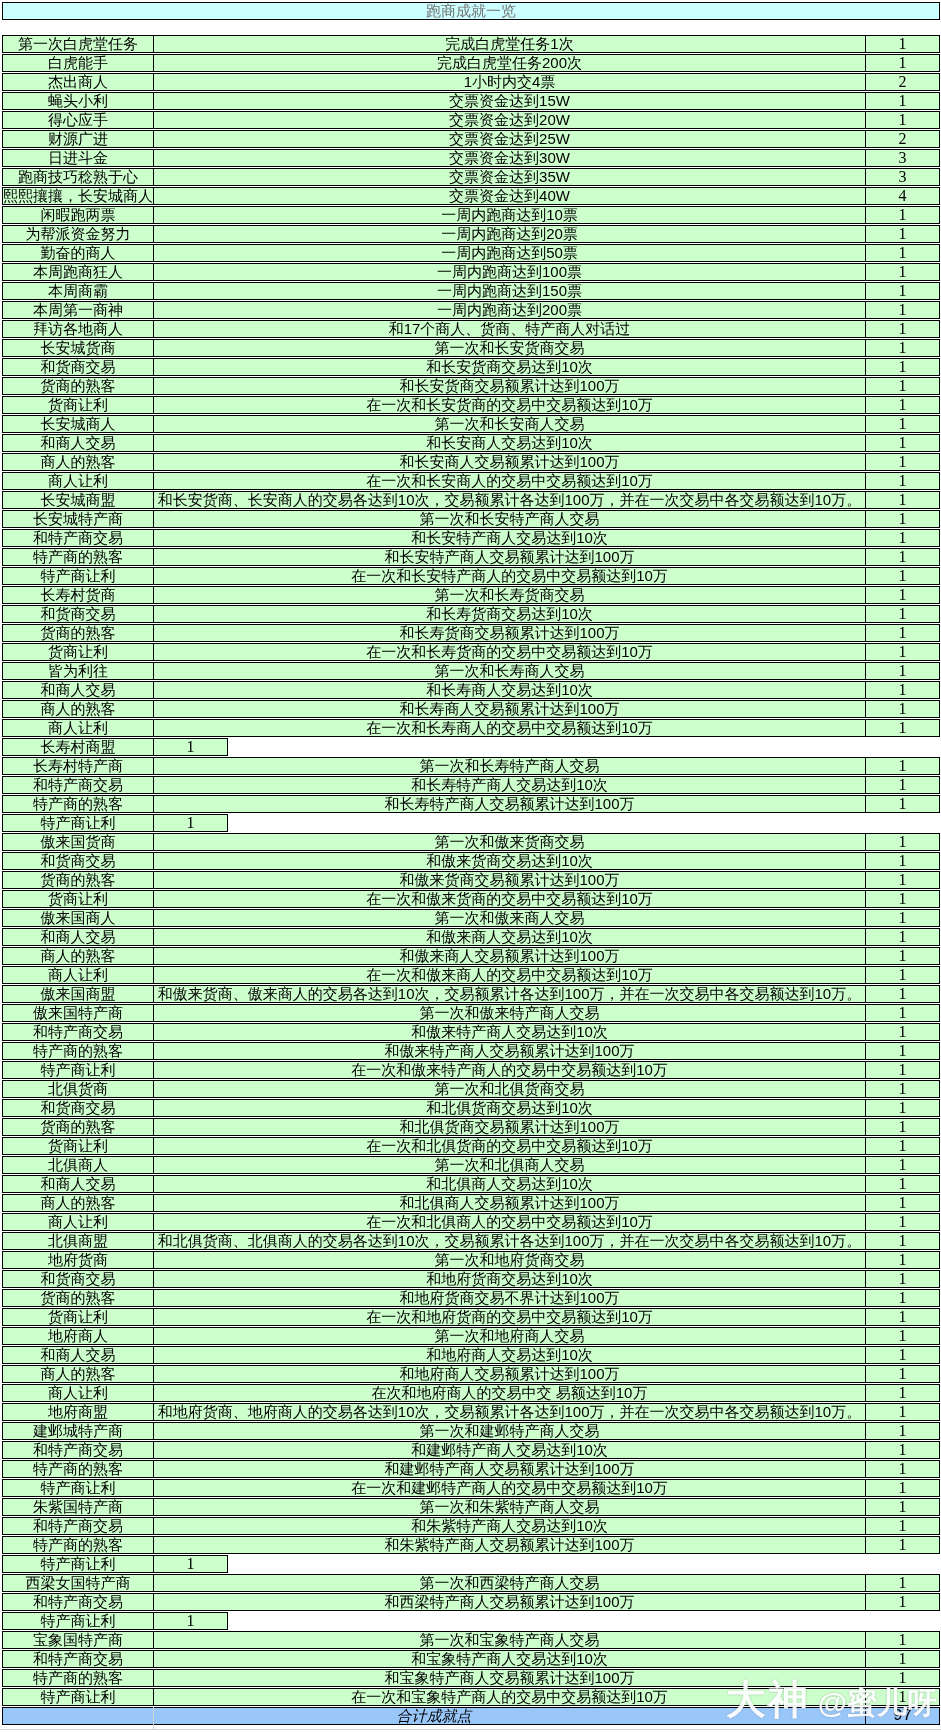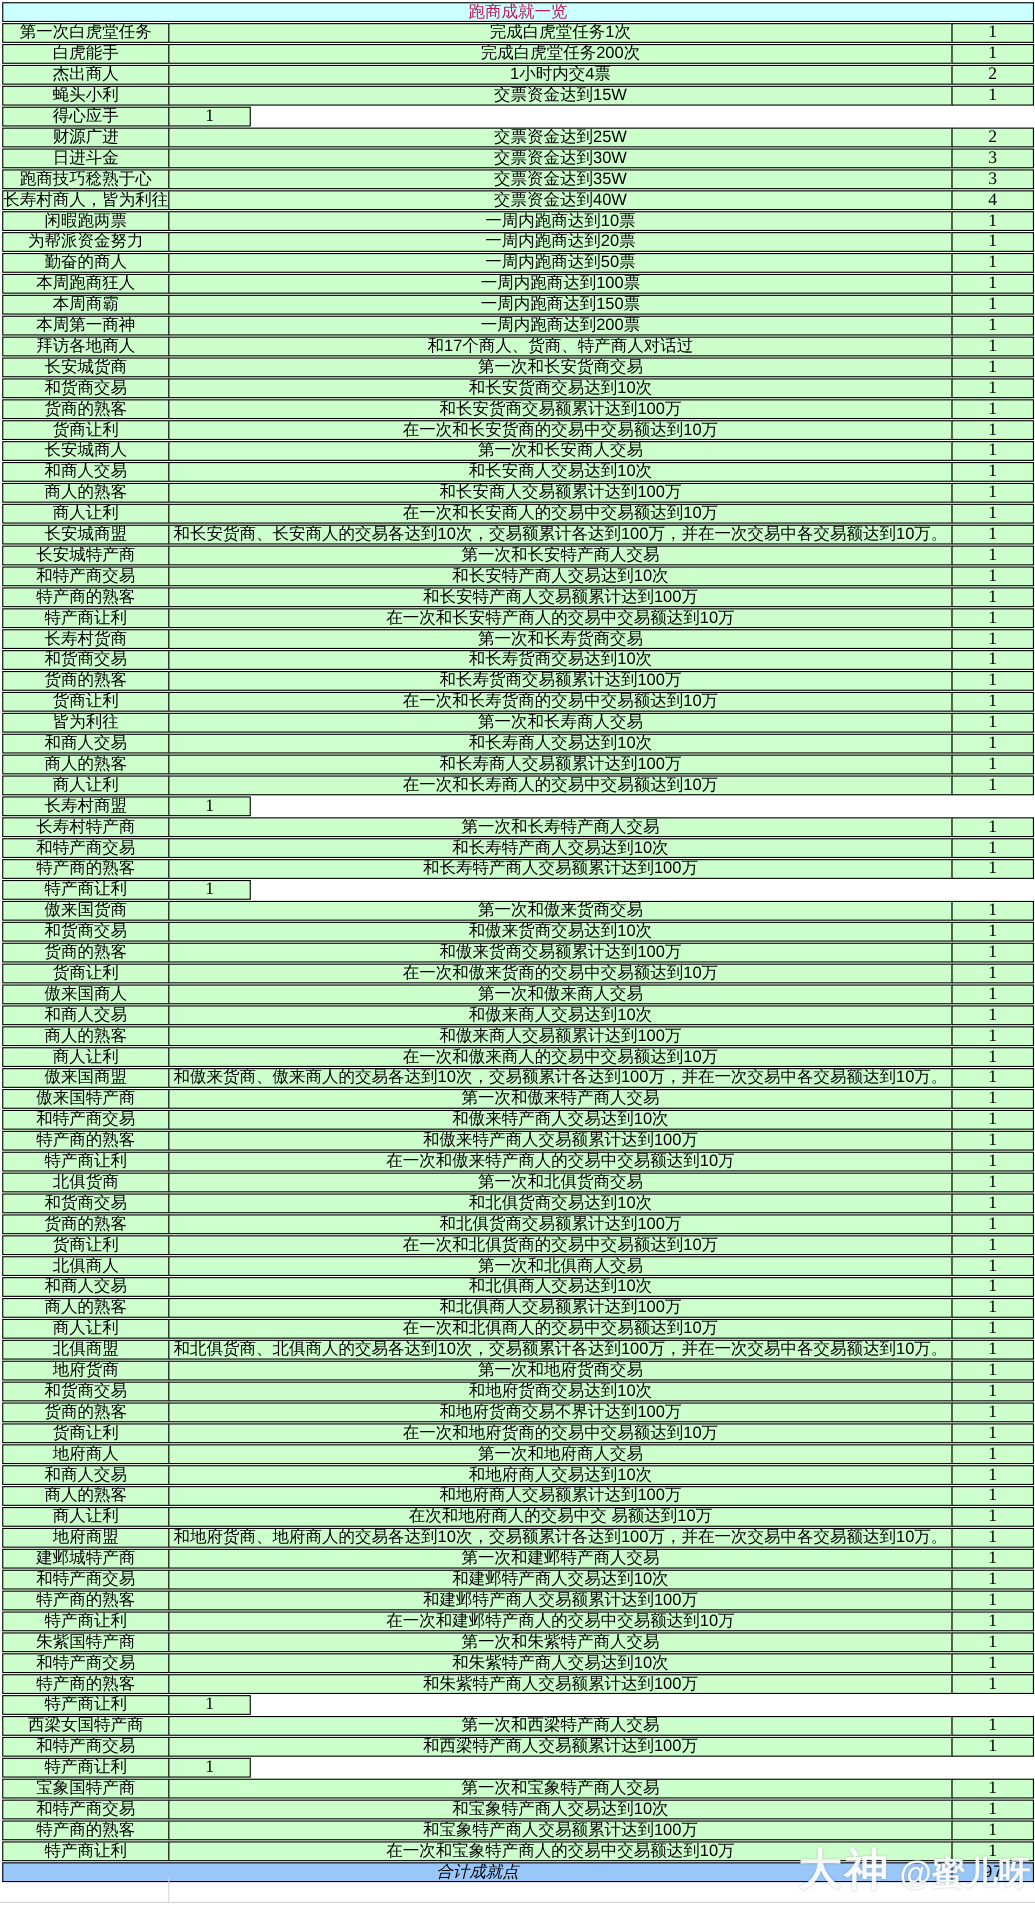--- a/index.html
+++ b/index.html
@@ -45,25 +45,25 @@
   .c-name{width:152px;}
   .c-desc{width:713px;margin-left:-1px;}
   .c-pts{
     width:75px;margin-left:-1px;
     font-family:"Liberation Serif",serif;
     font-size:16px;
   }
   .titlerow{
     box-sizing:border-box;
     height:18px;
-    margin-bottom:1px;
+    margin-bottom:15px;
     border:1px solid var(--border);
     background:var(--title-bg);
     display:flex;align-items:center;justify-content:center;
-    font-size:15px;line-height:16px;color:#be185d;
+    font-size:15px;line-height:16px;color:#737373;
   }
   .footrow .cell{
     background:var(--footer-bg);
   }
   .f-label{width:864px;font-style:italic;}
   .f-total{width:75px;margin-left:-1px;font-family:Liberation Mono, monospace;font-size:16px;}
   
   .bottomstrip{
     position:absolute;left:0;bottom:3px;width:941px;height:22px;
     border-bottom:1px solid var(--grid);
@@ -116,20 +116,21 @@
   </div>
 
   <div class="trow">
     <div class="cell c-name">蝇头小利</div>
     <div class="cell c-desc">交票资金达到15W</div>
     <div class="cell c-pts">1</div>
   </div>
 
   <div class="trow">
     <div class="cell c-name">得心应手</div>
+    <div class="cell c-desc">交票资金达到20W</div>
     <div class="cell c-pts">1</div>
   </div>
 
   <div class="trow">
     <div class="cell c-name">财源广进</div>
     <div class="cell c-desc">交票资金达到25W</div>
     <div class="cell c-pts">2</div>
   </div>
 
   <div class="trow">
@@ -138,21 +139,21 @@
     <div class="cell c-pts">3</div>
   </div>
 
   <div class="trow">
     <div class="cell c-name">跑商技巧稔熟于心</div>
     <div class="cell c-desc">交票资金达到35W</div>
     <div class="cell c-pts">3</div>
   </div>
 
   <div class="trow">
-    <div class="cell c-name">长寿村商人，皆为利往</div>
+    <div class="cell c-name">熙熙攘攘，长安城商人</div>
     <div class="cell c-desc">交票资金达到40W</div>
     <div class="cell c-pts">4</div>
   </div>
 
   <div class="trow">
     <div class="cell c-name">闲暇跑两票</div>
     <div class="cell c-desc">一周内跑商达到10票</div>
     <div class="cell c-pts">1</div>
   </div>
 

